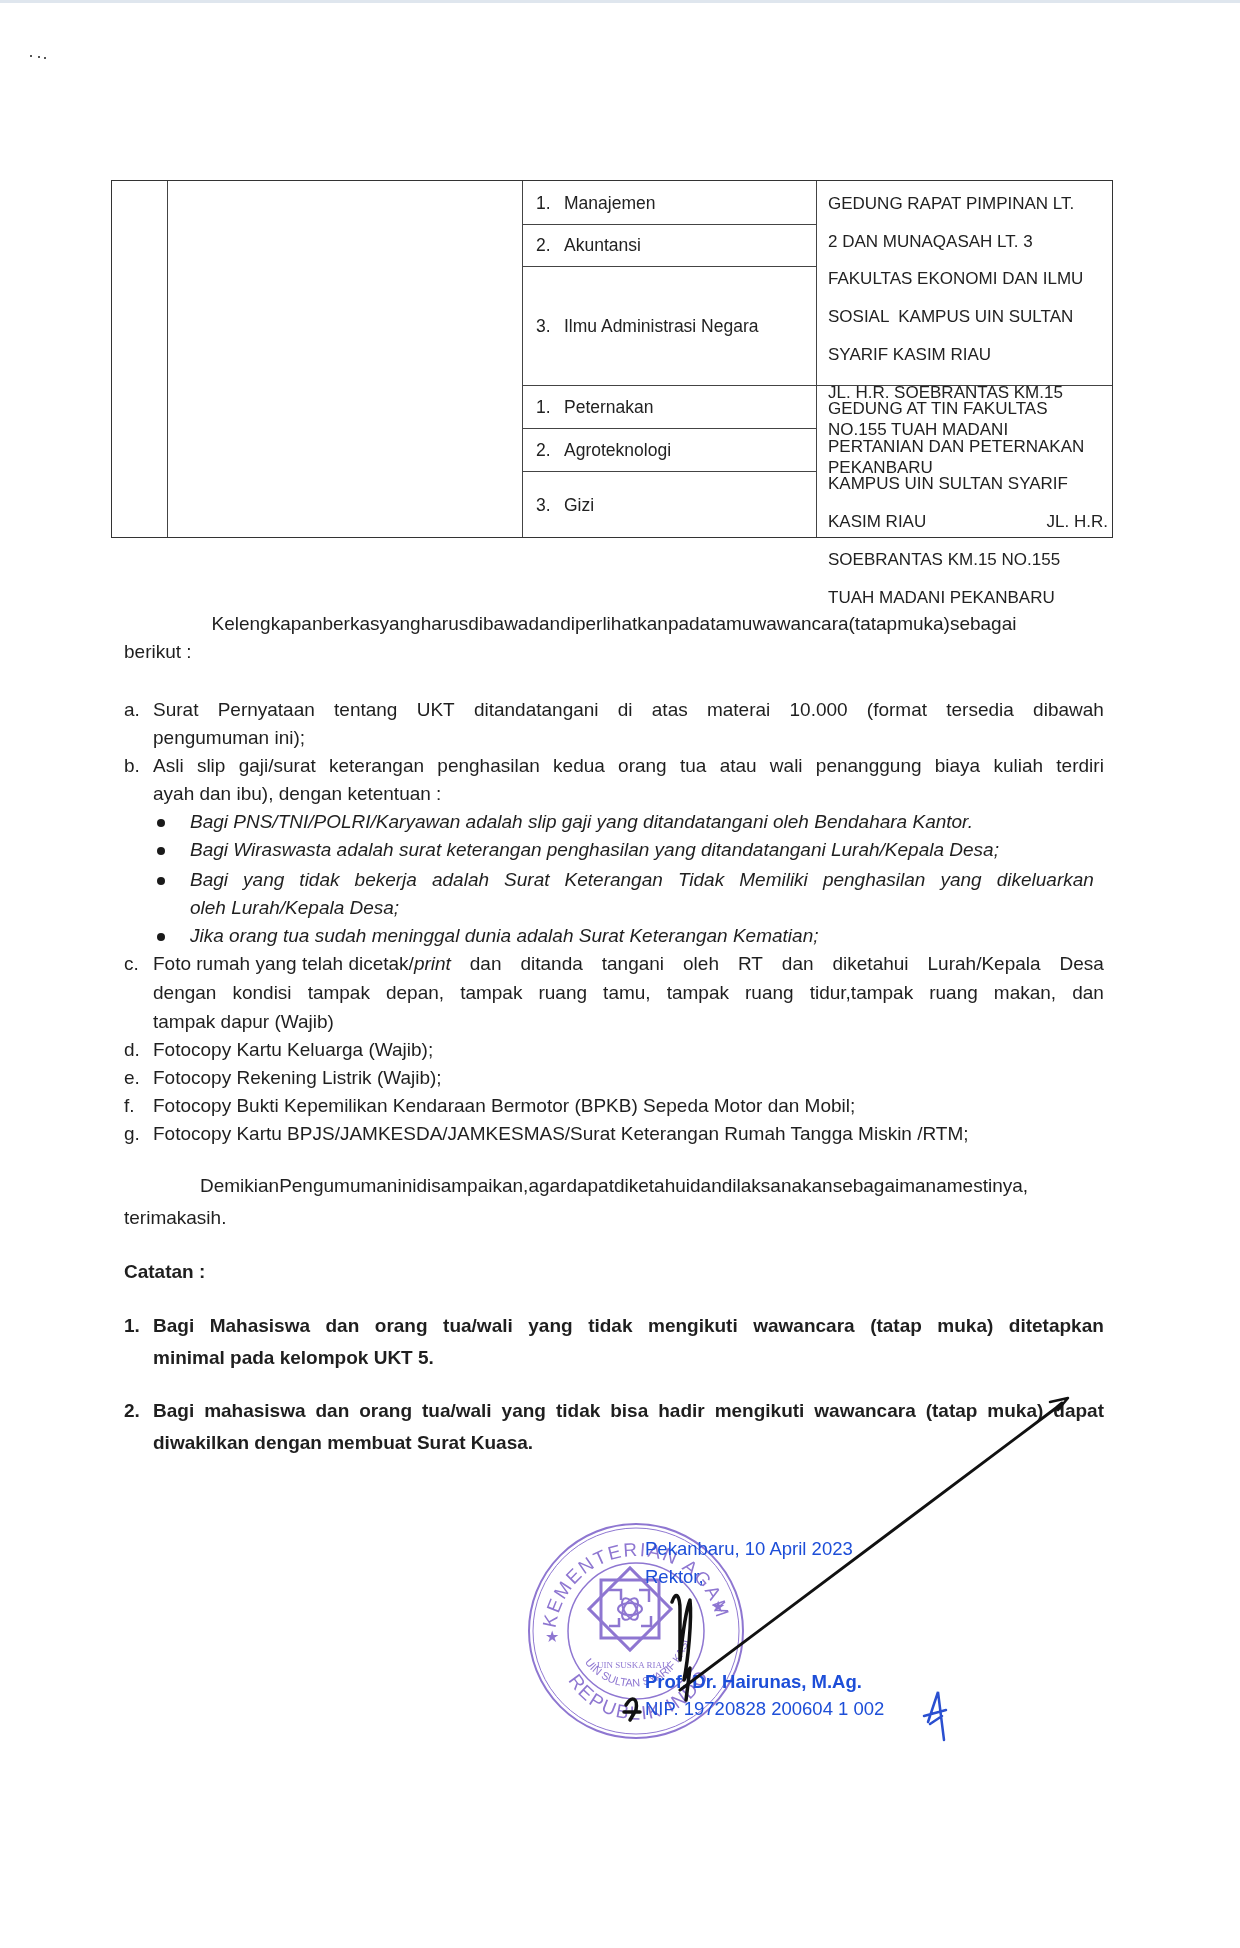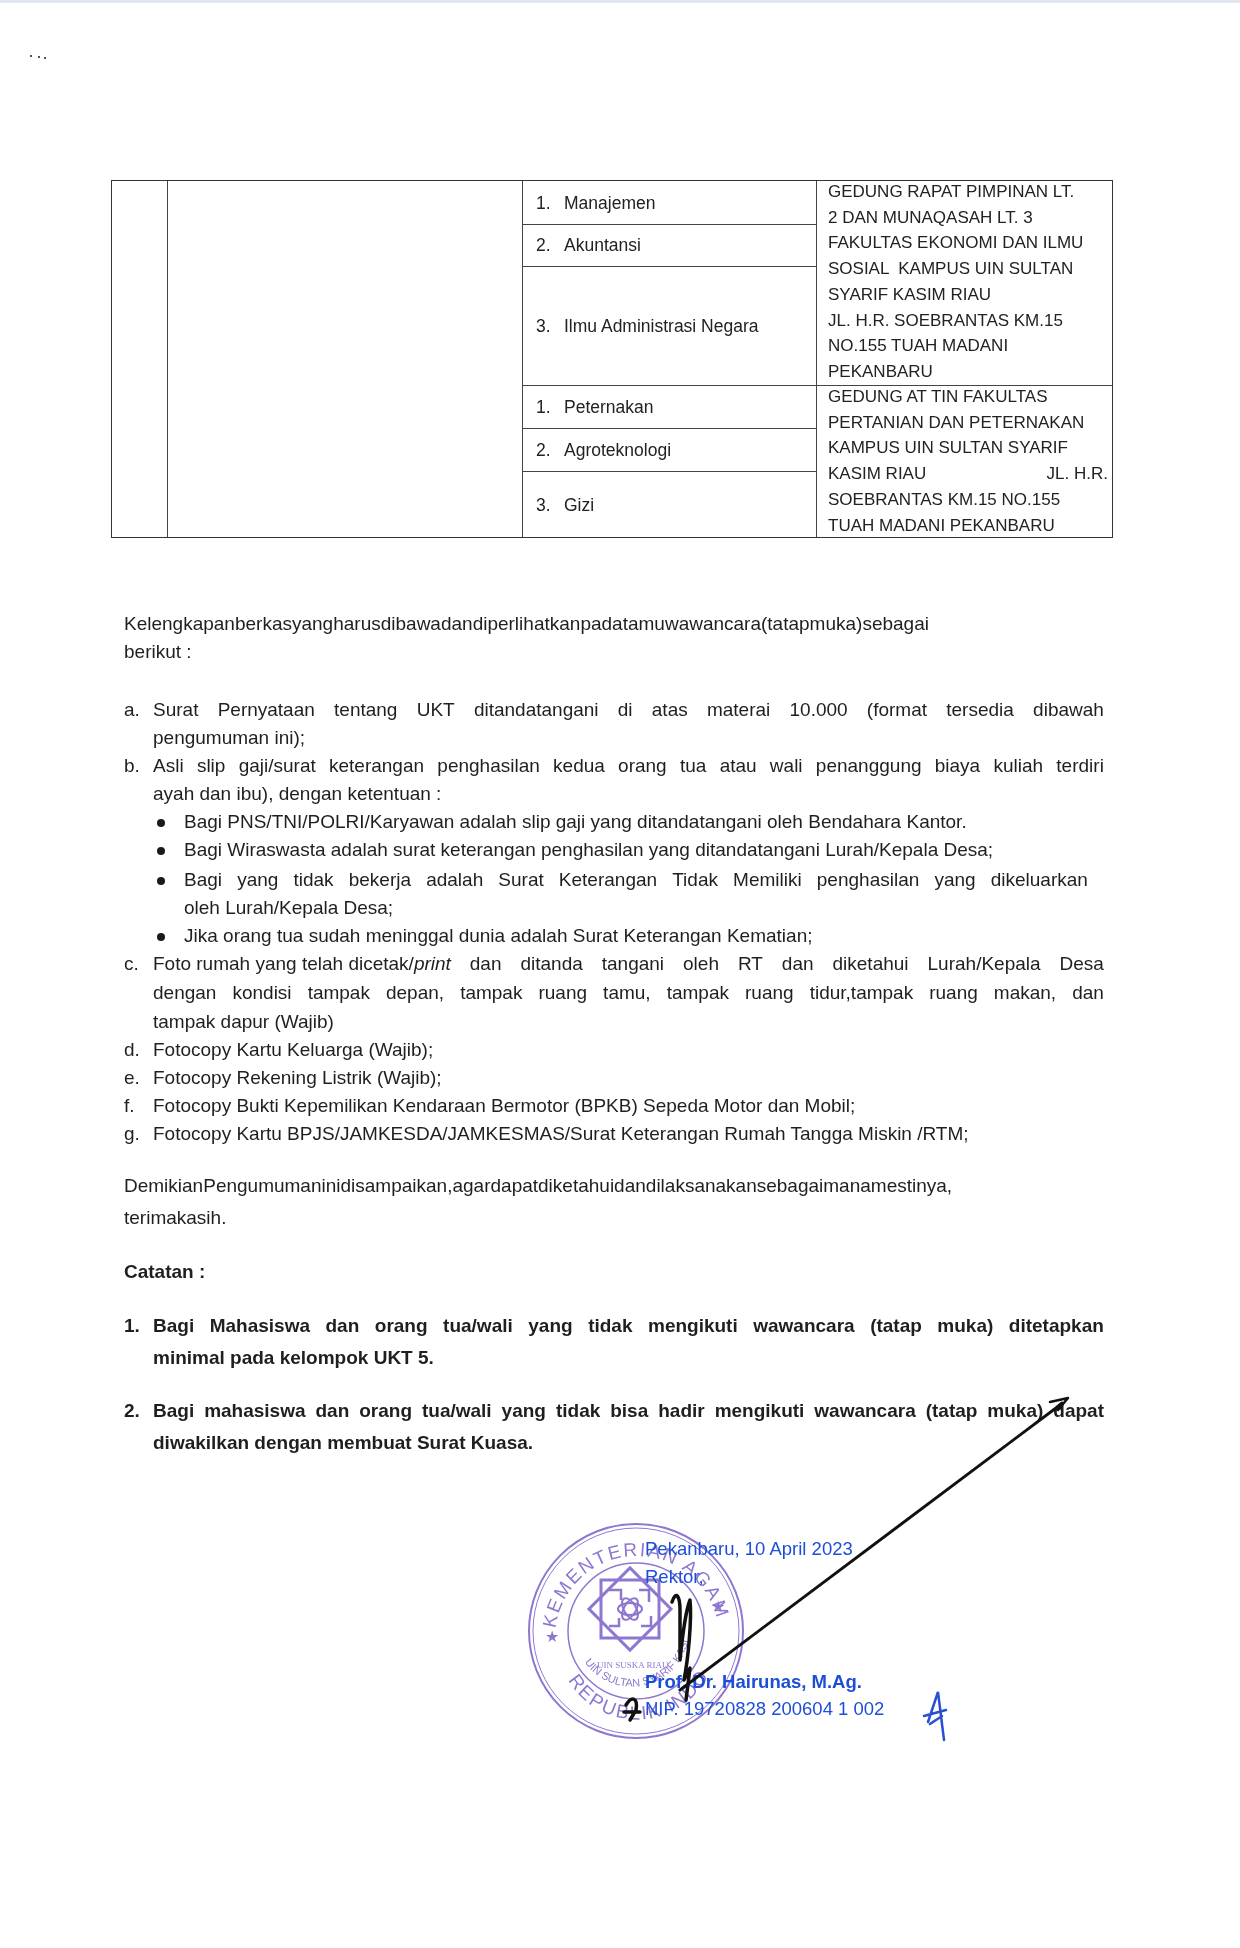--- a/index.html
+++ b/index.html
@@ -15,34 +15,34 @@
 
   
   .tbl { position: absolute; left: 111px; top: 180px; width: 1002px; height: 358px;
          border: 1.5px solid #333; box-sizing: border-box; }
   .vline { position: absolute; top: 0; bottom: 0; width: 0; border-left: 1.5px solid #444; }
   .hline { position: absolute; height: 0; border-top: 1.5px solid #444; }
   .cell-text { position: absolute; font-size: 17.5px; line-height: 20px; color: #222; white-space: nowrap; }
   .prodi { left: 424px; }
   .prodi .num { display: inline-block; width: 28px; }
   .loc { position: absolute; left: 716px; width: 280px; font-size: 17px; line-height: 25.7px; color: #222; text-transform: none; }
-  .loc .ln { display: block; white-space: nowrap; }
+  .loc .ln { display: block; white-space: nowrap; margin-top: 12px; }
   .loc .ln.just { display: flex; justify-content: space-between; }
 
   
   .txt { position: absolute; font-size: 19px; line-height: 28px; color: #1f1f1f; white-space: nowrap; }
   .para { left: 124px; width: 980px; }
-  .just-line { display: flex; justify-content: flex-start; width: 980px; }
+  .just-line { display: flex; justify-content: center; width: 980px; }
   .item { left: 124px; }
   .item .mk { position: absolute; left: 0; }
   .item .bd { position: absolute; left: 29px; }
   .item .bd.justify { display: flex; justify-content: space-between; width: 951px; }
   .bul { left: 152px; }
   .bul .dot { position: absolute; left: 5px; top: 11px; width: 8px; height: 8px; border-radius: 50%; background: #1a1a1a; }
-  .bul .bd { position: absolute; left: 32px; }
+  .bul .bd { position: absolute; left: 38px; font-style: italic; }
   .bul .bd.justify { display: flex; justify-content: space-between; width: 904px; }
   .bold { font-weight: bold; }
   em { font-style: italic; }
 
   
   .stamp { position: absolute; left: 525px; top: 1520px; width: 222px; height: 222px; }
   .sig-text { position: absolute; left: 645px; font-size: 18.5px; line-height: 22px; color: #1d4ed8; white-space: nowrap; }
   .sig-overlay { position: absolute; left: 0; top: 0; width: 1240px; height: 1948px; pointer-events: none; }
 </style>
 </head>

